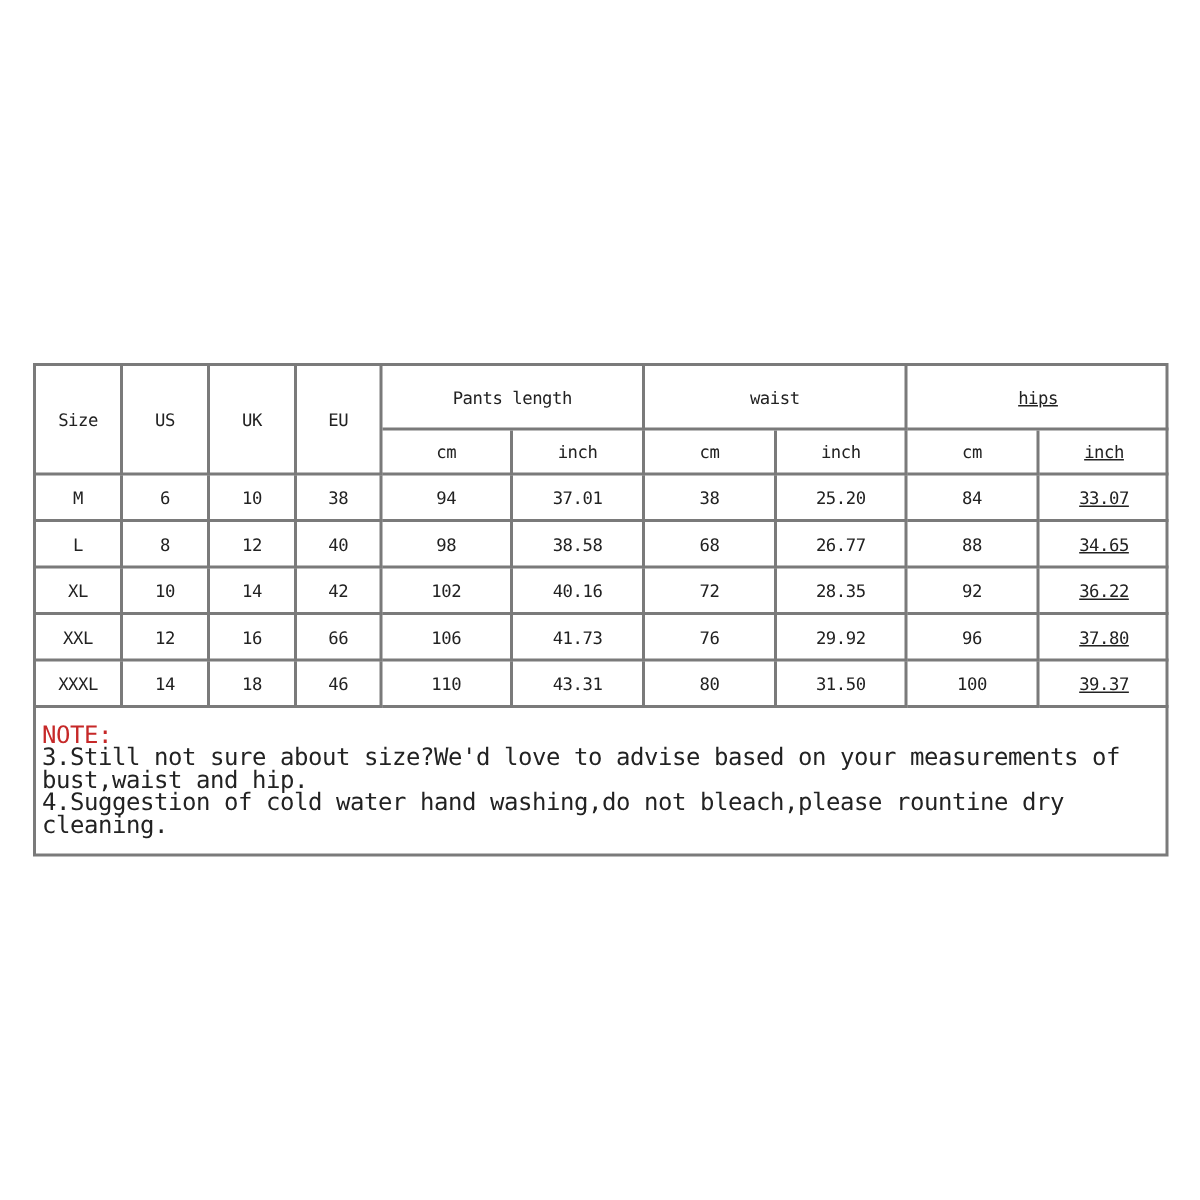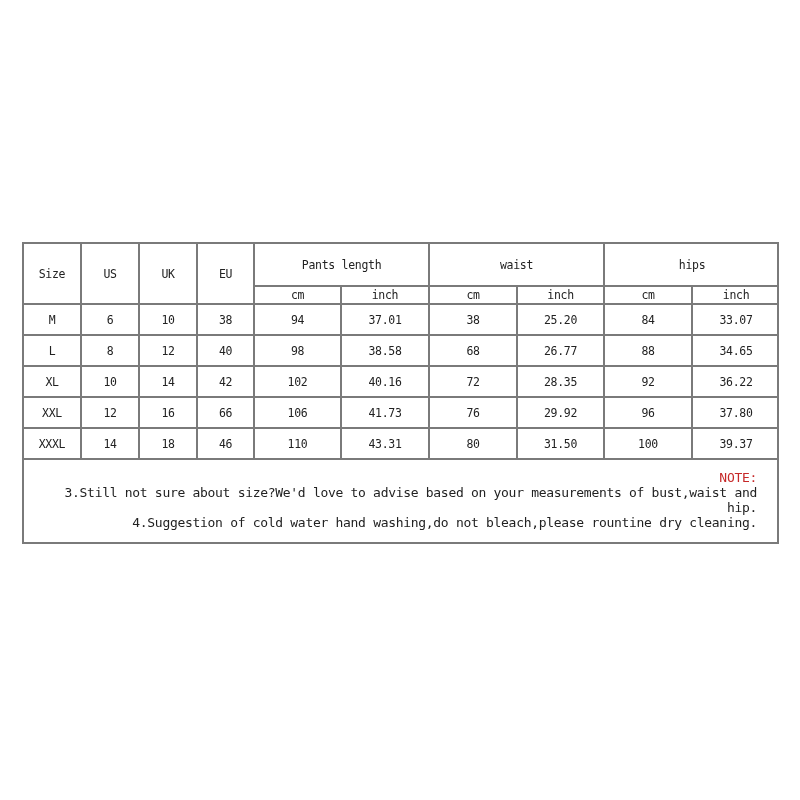--- a/index.html
+++ b/index.html
@@ -13,26 +13,26 @@
       border: 2px solid #7a7a7a; box-sizing: border-box;
     }
     table {
       border-collapse: separate; border-spacing: 0; width: 100%; table-layout: fixed;
     }
     td {
       border-right: 2px solid #7a7a7a; border-bottom: 2px solid #7a7a7a;
       text-align: center; vertical-align: middle; font-size: 11.5px; padding: 0;
       box-sizing: border-box; letter-spacing: -0.3px;
     }
-    td.last { border-right: none; }
+    td.last { border-right: none; text-decoration: underline; }
     tr.h1 td { height: 43px; }
-    tr.h2 td { height: 18px; }
+    tr.h2 td { height: 30px; }
     tr.r td { height: 31px; }
     .notes {
-      text-align: right; padding: 10px 20px 12px 4px; font-size: 13px; line-height: 15px;
+      text-align: left; padding: 10px 20px 12px 4px; font-size: 16px; line-height: 15px;
       letter-spacing: -0.3px;
     }
     .note-title { color: #c62828; }
   </style>
 </head>
 <body>
 
 <div class="chart">
   <table>
     <colgroup>

